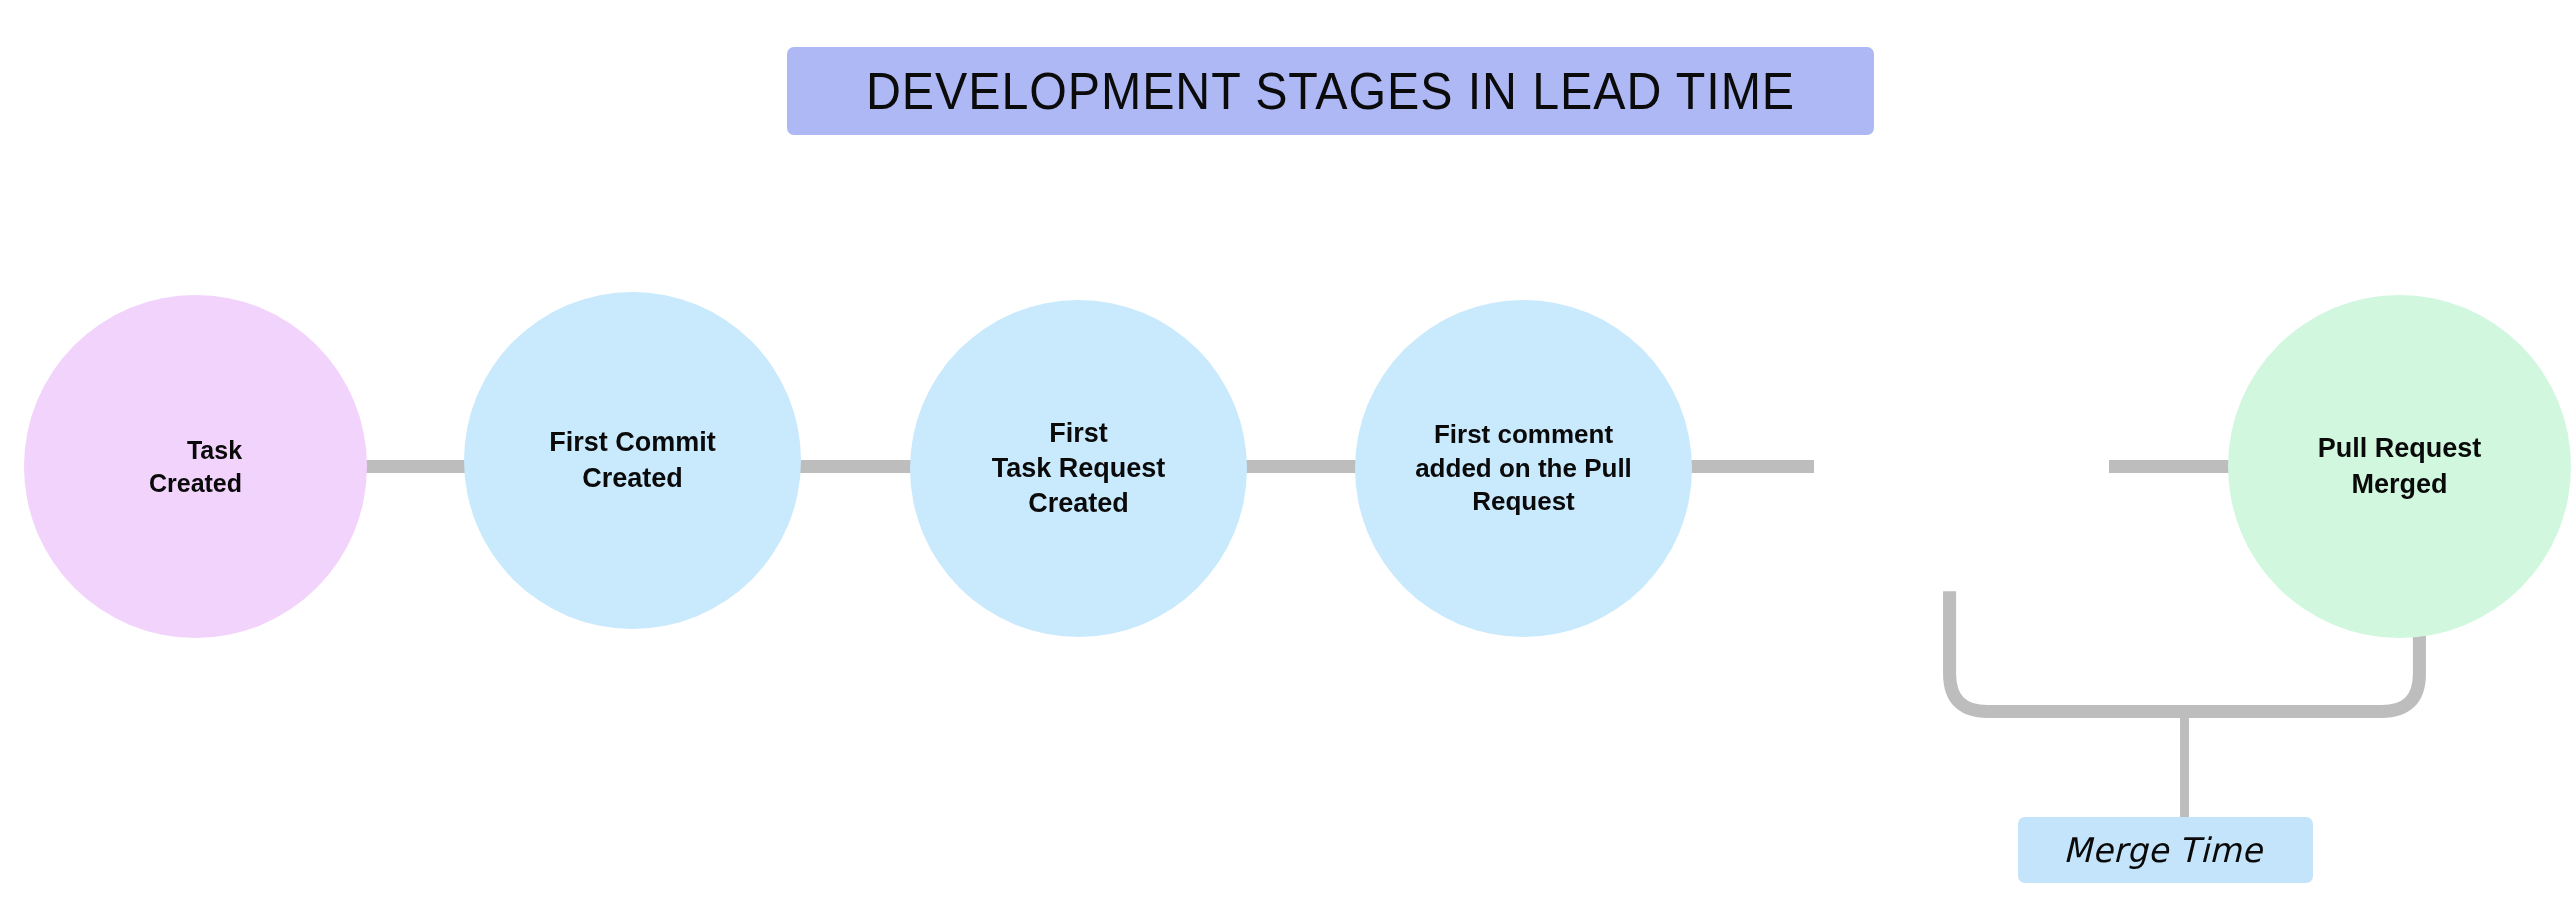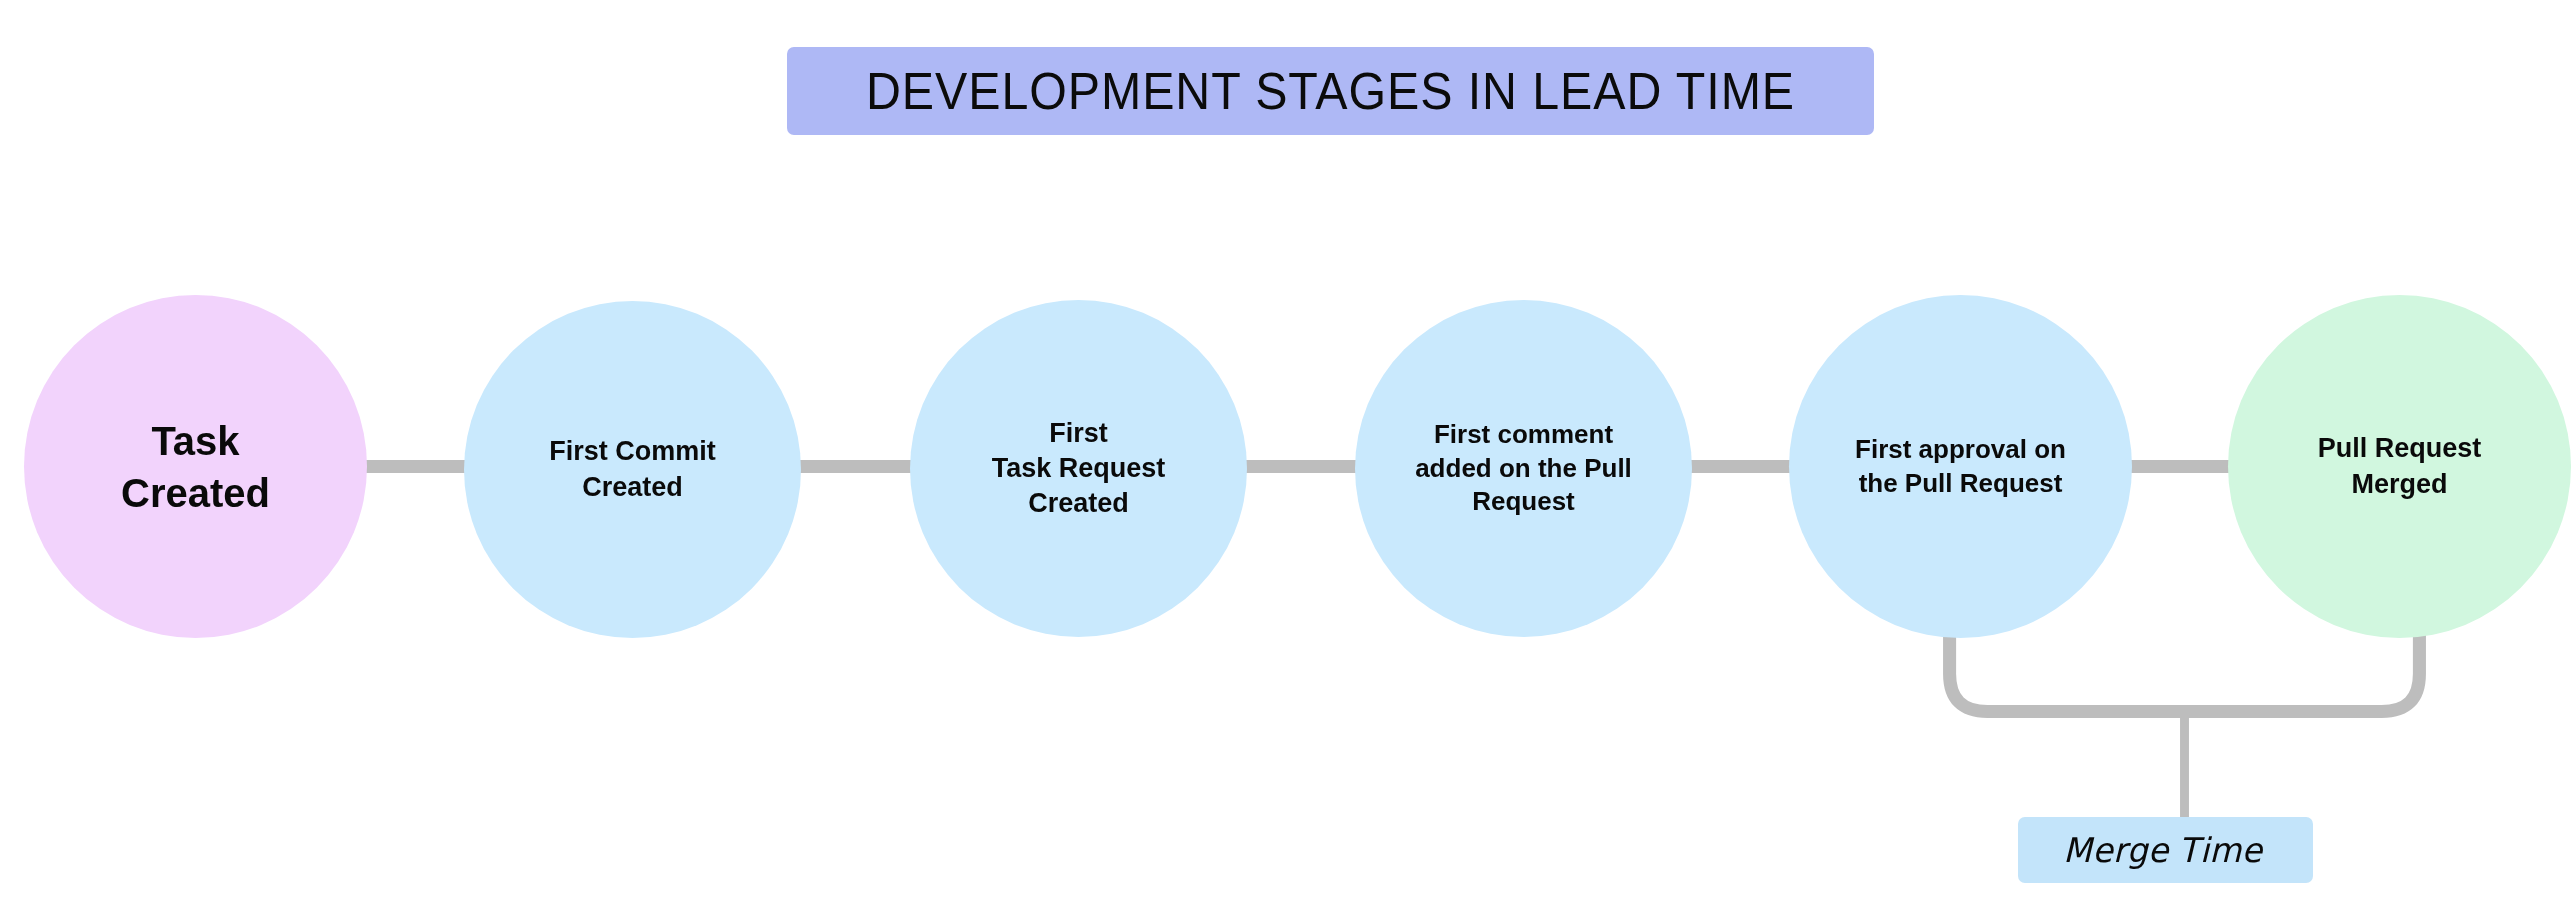--- a/index.html
+++ b/index.html
@@ -63,27 +63,27 @@
   .node-label {
     text-align: center;
     font-weight: 700;
     color: #0a0a0a;
     line-height: 1.30;
     white-space: pre-line;
     padding: 0 5.5px;
   }
 
   #node-0 { left: 24px;   top: 295px; width: 343px; height: 343px; background: #F2D3FC; }
-  #node-1 { left: 464px;  top: 301px; width: 337px; height: 337px; background: #C9E9FD; }
+  #node-1 { left: 464px;  top: 292px; width: 337px; height: 337px; background: #C9E9FD; }
   #node-2 { left: 910px; top: 300px; width: 337px; height: 337px; background: #C9E9FD; }
   #node-3 { left: 1355px; top: 300px; width: 337px; height: 337px; background: #C9E9FD; justify-content: center; }
   #node-4 { left: 1789px; top: 295px; width: 343px; height: 343px; background: #C9E9FD; }
   #node-5 { left: 2228px; top: 295px; width: 343px; height: 343px; background: #D1F7DF; }
 
-  #node-0 .node-label { font-size: 40px; }
+  #node-0 .node-label { font-size: 25px; text-align: right; }
   #node-1 .node-label { font-size: 27px; }
   #node-2 .node-label { font-size: 27px; }
   #node-3 .node-label { font-size: 26px; }
   #node-4 .node-label { font-size: 26px; }
   #node-5 .node-label { font-size: 27px; }
 
   
   #merge-bracket {
     position: absolute;
     left: 1896px;
@@ -145,24 +145,20 @@
   <div class="node" id="node-2">
     <span class="node-label">First
 Task Request
 Created</span>
   </div>
   <div class="node" id="node-3">
     <span class="node-label">First comment
 added on the Pull
 Request</span>
   </div>
-  <div class="node" id="node-4">
-    <span class="node-label">First approval on
-the Pull Request</span>
-  </div>
   <div class="node" id="node-5">
     <span class="node-label">Pull Request
 Merged</span>
   </div>
 
   <svg id="merge-bracket" viewBox="0 0 840 340" width="577" height="234" fill="none">
     <path d="M 78 0 L 78 120 Q 78 175 133 175 L 707 175 Q 762 175 762 120 L 762 0" stroke="#BDBDBD" stroke-width="19" fill="none" stroke-linecap="butt"></path>
     <path d="M 420 175 L 420 330" stroke="#BDBDBD" stroke-width="13" fill="none" stroke-linecap="butt"></path>
   </svg>
 

